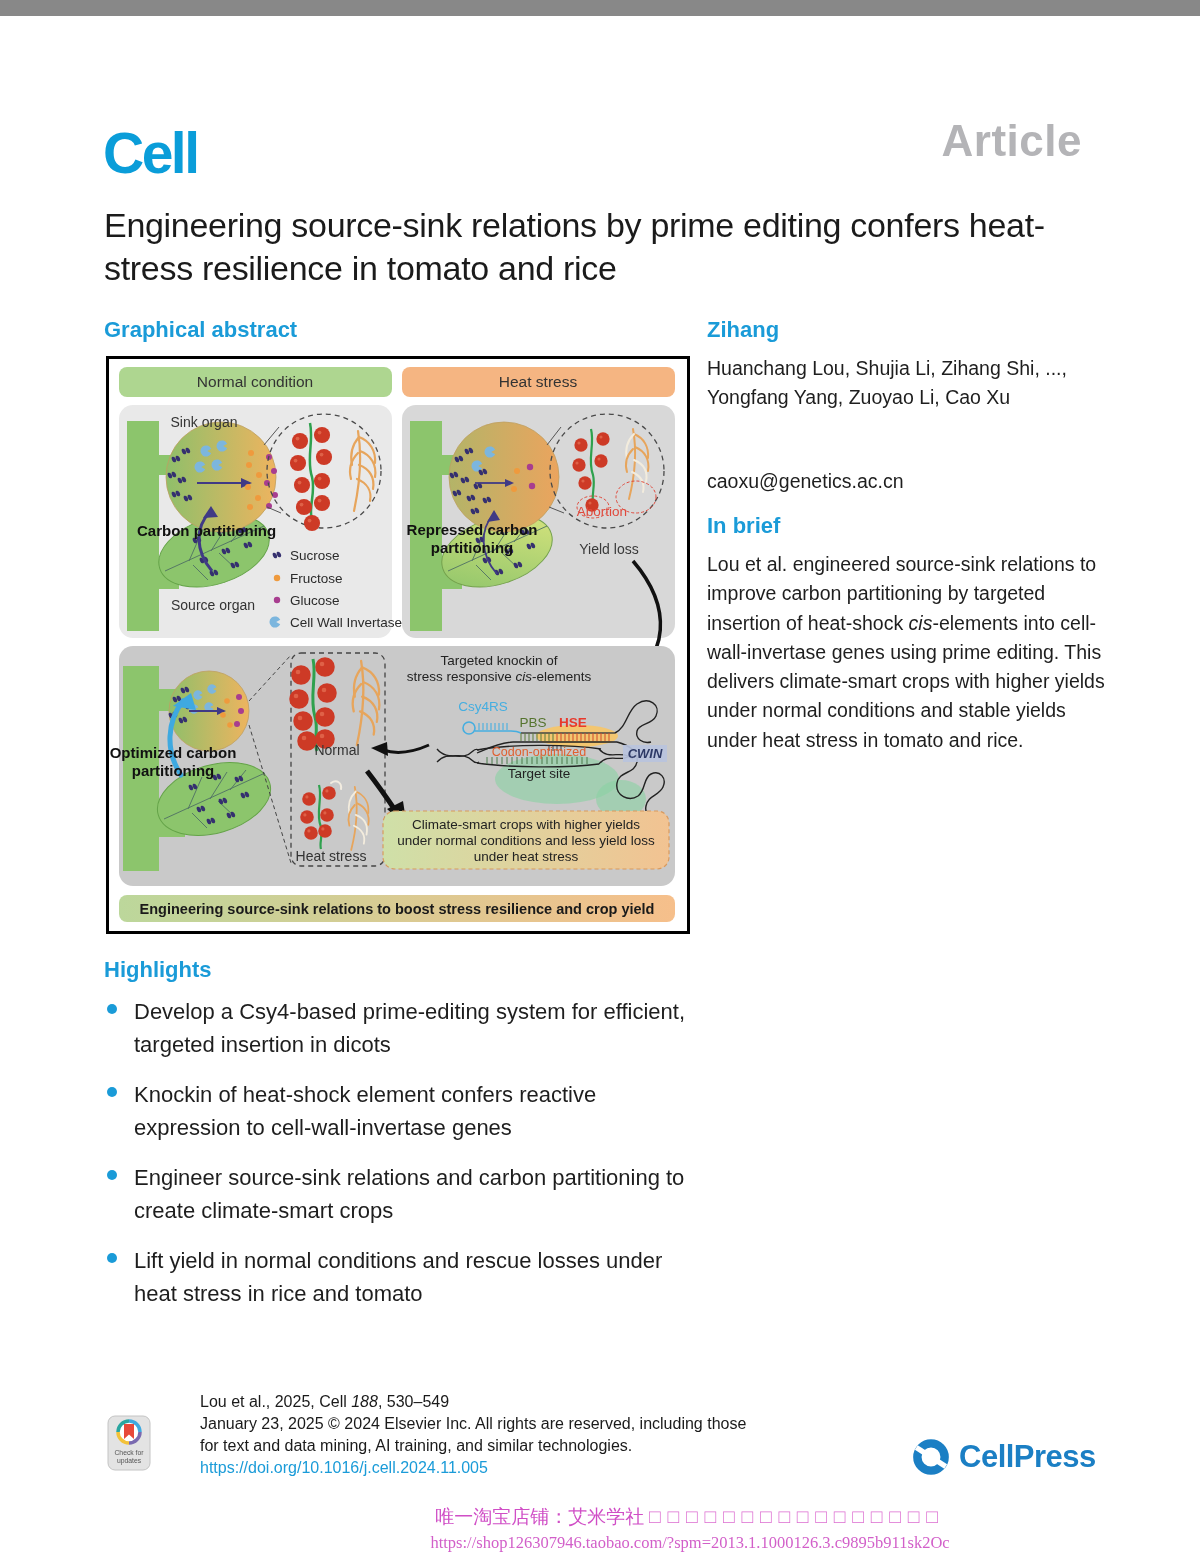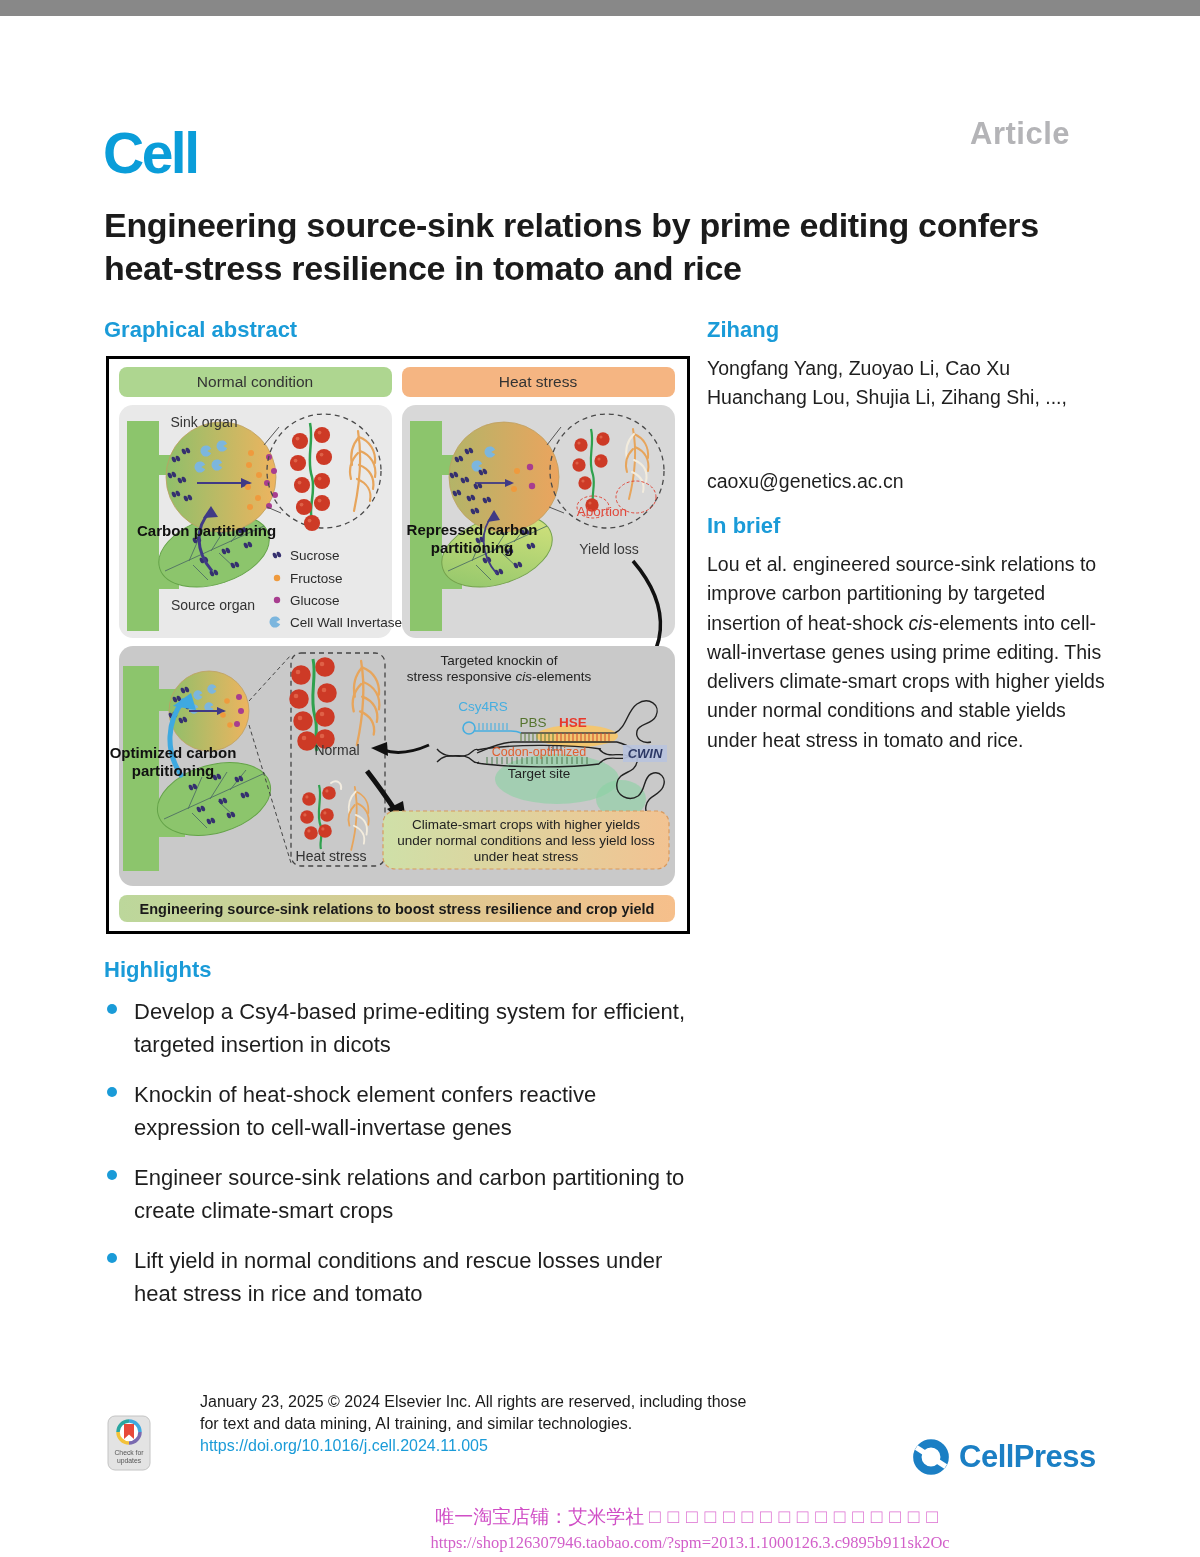--- a/index.html
+++ b/index.html
@@ -1,21 +1,21 @@
 <!DOCTYPE html>
 <html><head>
 <meta charset="utf-8">
 <style>
   html,body{margin:0;padding:0;background:#888;}
   .page{position:relative;width:1200px;height:1557px;background:#ffffff;overflow:hidden;
         font-family:"Liberation Sans", sans-serif;color:#1e1e1e;margin:16px auto;}
   .abs{position:absolute;}
   .cell-logo{left:103px;top:104px;font-size:57px;font-weight:bold;color:#0a9dd9;letter-spacing:-2.5px;}
-  .article-label{top:100px;right:130px;font-size:31px;font-weight:bold;color:#b4b4b7;letter-spacing:0.5px;}
-  .title{left:104px;top:188px;width:980px;font-size:34px;line-height:1.25;font-weight:bold;color:#1b1b1b;letter-spacing:-0.3px;}
+  .article-label{top:100px;right:118px;font-size:44px;font-weight:bold;color:#b4b4b7;letter-spacing:0.5px;}
+  .title{left:104px;top:188px;width:980px;font-size:34px;line-height:1.25;font-weight:normal;color:#1b1b1b;letter-spacing:-0.3px;}
   .sec-h{font-size:22px;font-weight:bold;color:#1a9bd8;}
   .ga-h{left:104px;top:301px;}
   .figure{left:106px;top:340px;width:578px;height:572px;border:3px solid #000;background:#fff;}
   .rcol{left:707px;width:398px;}
   .rtext{font-size:19.5px;line-height:1.47;color:#1e1e1e;}
   .authors-h{top:301px;}
   .authors-t{top:338px;}
   .corr-h{top:414px;}
   .corr-t{top:451px;}
   .inbrief-h{top:497px;}
@@ -469,22 +469,22 @@
 
     <g>
       <rect x="10" y="536" width="556" height="27" rx="8" fill="url(#bannerGrad)"></rect>
       <text x="288" y="555" text-anchor="middle" font-size="14.5" font-weight="bold" fill="#1a1a1a">Engineering source-sink relations to boost stress resilience and crop yield</text>
     </g>
   </svg>
   </div>
 
   <div class="abs rcol sec-h authors-h">Zihang</div>
   <div class="abs rcol rtext authors-t">
+    <div>Huanchang Lou, Shujia Li, Zihang Shi, ...,</div>
     <div>Yongfang Yang, Zuoyao Li, Cao Xu</div>
-    <div>Huanchang Lou, Shujia Li, Zihang Shi, ...,</div>
   </div>
 
   <div class="abs rcol rtext corr-t">caoxu@genetics.ac.cn</div>
 
   <div class="abs rcol sec-h inbrief-h">In brief</div>
   <div class="abs rcol rtext inbrief-t"><span>Lou et al. engineered source-sink relations to improve carbon partitioning by targeted insertion of heat-shock </span><i>cis</i><span>-elements into cell-wall-invertase genes using prime editing. This delivers climate-smart crops with higher yields under normal conditions and stable yields under heat stress in tomato and rice.</span></div>
 
   <div class="abs sec-h hl-h">Highlights</div>
   <div class="abs hl-list">
     <div class="hl-item">
@@ -513,20 +513,21 @@
       <path d="M 11,17 A 11,11 0 0 0 22,28" fill="none" stroke="#f3c23a" stroke-width="3.5"></path>
       <path d="M 22,28 A 11,11 0 0 0 33,17" fill="none" stroke="#7a6ab0" stroke-width="3.5"></path>
       <path d="M 33,17 A 11,11 0 0 0 22,6" fill="none" stroke="#3fa9e0" stroke-width="3.5"></path>
       <path d="M17,9 h10 v15 l-5,-4.5 l-5,4.5 z" fill="#e8493a"></path>
       <text x="22" y="40" text-anchor="middle" font-size="6.8" fill="#555">Check for</text>
       <text x="22" y="48" text-anchor="middle" font-size="6.8" fill="#555">updates</text>
     </svg>
   </div>
 
   <div class="abs foot-cit">
+    <div><span>Lou et al., 2025, Cell </span><i>188</i><span>, 530–549</span></div>
     <div>January 23, 2025 © 2024 Elsevier Inc. All rights are reserved, including those</div>
     <div>for text and data mining, AI training, and similar technologies.</div>
     <div class="doi">https://doi.org/10.1016/j.cell.2024.11.005</div>
   </div>
 
   <div class="abs cellpress">
     <svg width="42" height="42" viewBox="0 0 40 40">
       <circle cx="20" cy="20" r="13" fill="none" stroke="#1b7fc4" stroke-width="8"></circle>
       <line x1="6" y1="11" x2="20" y2="20" stroke="#ffffff" stroke-width="5"></line>
       <line x1="34" y1="29" x2="20" y2="20" stroke="#ffffff" stroke-width="5"></line>

